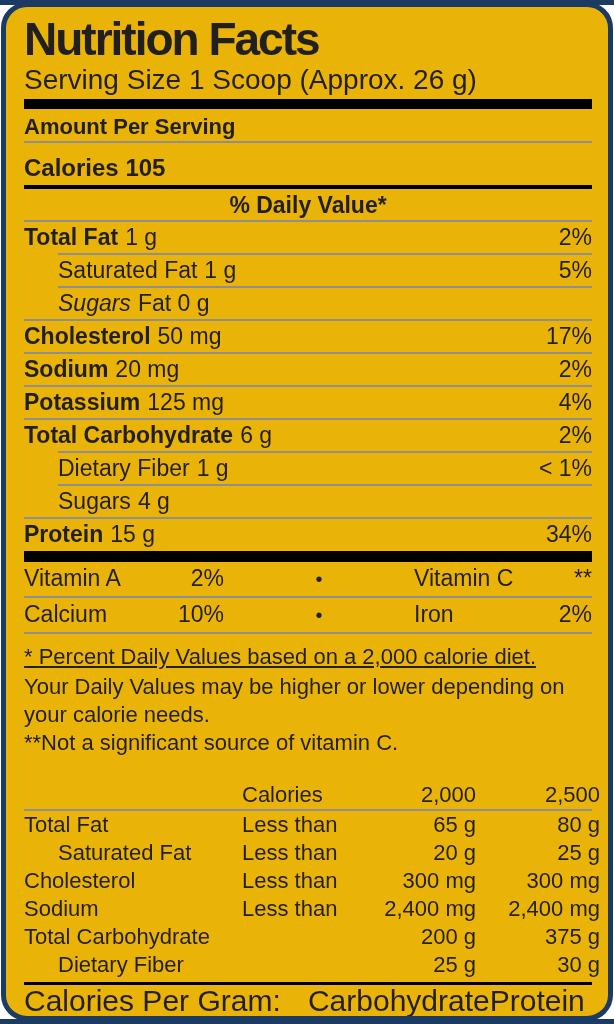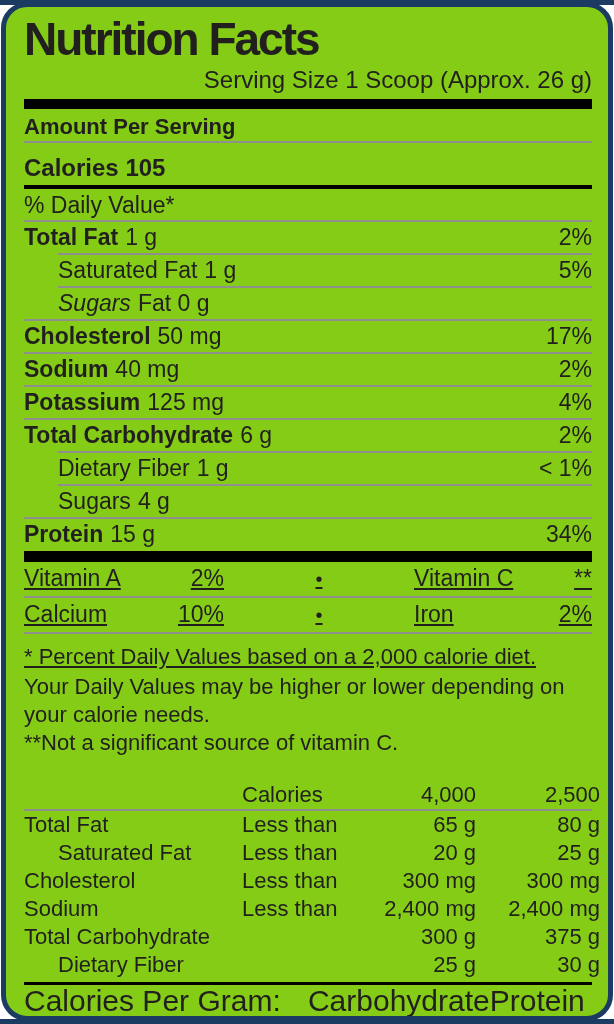--- a/index.html
+++ b/index.html
@@ -13,62 +13,61 @@
   }
   .band { position: absolute; left: 0; width: 614px; height: 5px; background: #1c3b63; z-index: 2; }
   .band-top { top: 0; }
   .band-bottom { bottom: 0; }
 
   .nf-label {
     position: absolute;
     top: 2px; bottom: 3px; left: 1px; right: 1px;
     border: 5px solid #1c3b63;
     border-radius: 26px;
-    background: #84cc16;
+    background: #eab308;
     box-sizing: border-box;
     padding: 6px 16px 4px 18px;
     overflow: hidden;
   }
 
   .nf-title {
     font-size: 46px;
     font-weight: bold;
     letter-spacing: -2px;
     line-height: 52px;
     white-space: nowrap;
   }
-  .serving-line { font-size: 24px; line-height: 29px; text-align: right; }
+  .serving-line { font-size: 28px; line-height: 29px; }
 
   .bar-thick { height: 10px; background: #000; margin: 5px 0 3px 0; }
   .bar-thick2 { height: 11px; background: #000; margin: 1px 0 0 0; }
 
   .hr { border-top: 2px solid #8f8f8f; height: 0; }
   .hr-ind { margin-left: 34px; }
   .hr-med { border-top: 4px solid #000; height: 0; margin: 1px 0; }
   .hr-blk { border-top: 3px solid #000; height: 0; margin: 3px 0 1px 0; }
 
   .aps { font-size: 22px; font-weight: bold; line-height: 29px; }
 
   .cal-row { display: flex; justify-content: space-between; font-size: 24px; font-weight: bold; line-height: 33px; margin-top: 8px; }
 
-  .dv-header { text-align: left; font-size: 23px; font-weight: normal; line-height: 30px; }
+  .dv-header { text-align: center; font-size: 23px; font-weight: bold; line-height: 30px; }
 
   .nrow { display: flex; align-items: baseline; font-size: 23px; line-height: 31px; }
   .nrow .nm-b { font-weight: bold; }
   .nrow .nm-i { font-style: italic; }
   .nrow .am { margin-left: 7px; }
   .nrow .dv { margin-left: auto; }
   .nrow-sub { padding-left: 34px; }
 
   .vrow {
     display: grid;
     grid-template-columns: 135px 65px 190px 130px 1fr;
     font-size: 23px; line-height: 33px;
     align-items: baseline;
-    text-decoration: underline;
   }
   .vrow .vval { text-align: right; }
   .vrow .vbullet { text-align: center; font-size: 20px; }
   .vrow .vval2 { text-align: right; }
 
   .fnp { font-size: 22px; line-height: 28px; }
   .fnp-first { margin-top: 8px; line-height: 30px; text-decoration: underline; }
   .fnp-multi { margin-top: 1px; }
 
   .dvt { margin-top: 24px; }
@@ -126,21 +125,21 @@
   </div>
   <div class="hr"></div>
   <div class="nrow">
     <span class="nm-b">Cholesterol</span>
     <span class="am">50 mg</span>
     <span class="dv">17%</span>
   </div>
   <div class="hr"></div>
   <div class="nrow">
     <span class="nm-b">Sodium</span>
-    <span class="am">40 mg</span>
+    <span class="am">20 mg</span>
     <span class="dv">2%</span>
   </div>
   <div class="hr"></div>
   <div class="nrow">
     <span class="nm-b">Potassium</span>
     <span class="am">125 mg</span>
     <span class="dv">4%</span>
   </div>
   <div class="hr"></div>
   <div class="nrow">
@@ -187,21 +186,21 @@
   <div class="hr"></div>
 
   <div class="fnp fnp-first">* Percent Daily Values based on a 2,000 calorie diet.</div>
   <div class="fnp fnp-multi">Your Daily Values may be higher or lower depending on your calorie needs.</div>
   <div class="fnp">**Not a significant source of vitamin C.</div>
 
   <div class="dvt">
     <div class="dvt-row">
       <span class="c1"></span>
       <span class="c2">Calories</span>
-      <span class="c3">4,000</span>
+      <span class="c3">2,000</span>
       <span class="c4">2,500</span>
     </div>
     <div class="hr"></div>
     <div class="dvt-row">
       <span class="c1">Total Fat</span>
       <span class="c2">Less than</span>
       <span class="c3">65 g</span>
       <span class="c4">80 g</span>
     </div>
     <div class="dvt-row dvt-sub">
@@ -218,21 +217,21 @@
     </div>
     <div class="dvt-row">
       <span class="c1">Sodium</span>
       <span class="c2">Less than</span>
       <span class="c3">2,400 mg</span>
       <span class="c4">2,400 mg</span>
     </div>
     <div class="dvt-row">
       <span class="c1">Total Carbohydrate</span>
       <span class="c2"></span>
-      <span class="c3">300 g</span>
+      <span class="c3">200 g</span>
       <span class="c4">375 g</span>
     </div>
     <div class="dvt-row dvt-sub">
       <span class="c1">Dietary Fiber</span>
       <span class="c2"></span>
       <span class="c3">25 g</span>
       <span class="c4">30 g</span>
     </div>
   </div>
 

